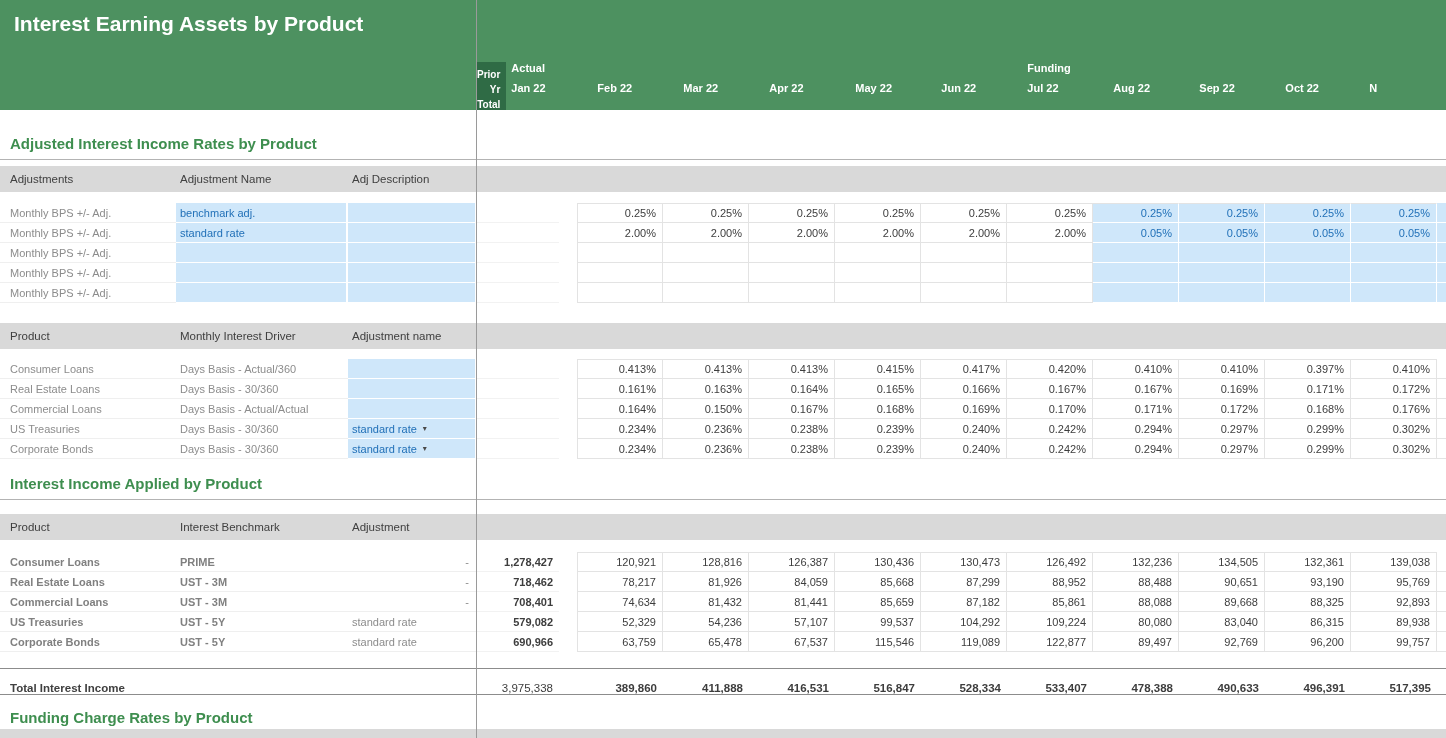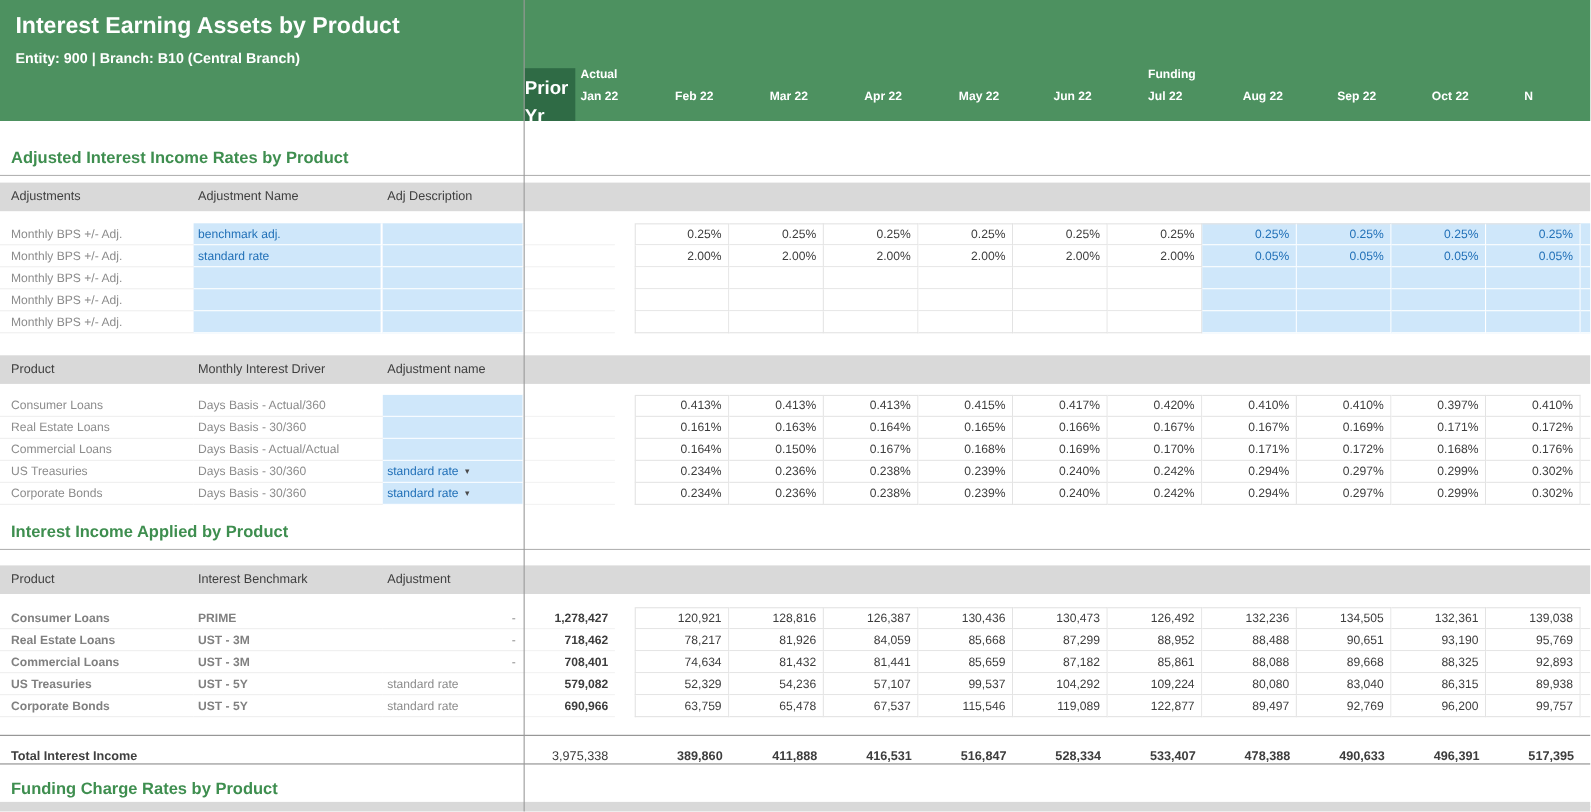--- a/index.html
+++ b/index.html
@@ -6,21 +6,21 @@
   html,body{background:#fff}
   body{font-family:"Liberation Sans","DejaVu Sans",sans-serif}
   .page{position:relative;width:1446px;height:738px;overflow:hidden;background:#fff;font-size:11px;color:#3d3d3d}
   .vline{position:absolute;left:476px;top:0;bottom:0;width:1px;background:#9a9a9a;z-index:30}
 
   
   .banner{position:relative;height:110px;background:var(--banner-green,#4d9160);color:#fff}
   .title{padding:12px 0 0 14px;font-size:21px;font-weight:bold}
   .subtitle{padding:9px 0 0 14px;font-size:13px;font-weight:bold}
   .colheads{position:absolute;left:477px;top:62px;bottom:0;right:0;display:flex}
-  .priorhead{width:82px;height:100%;background:var(--dark-green,#2f6b45);font-weight:bold;padding:5px 6px 0 0;line-height:1.5;font-size:17px}
+  .priorhead{width:82px;height:100%;background:var(--dark-green,#2f6b45);font-weight:bold;text-align:right;padding:5px 6px 0 0;line-height:1.5;font-size:10px}
   .headgap{width:18px}
   #month-headers{display:flex;flex:1}
   .mhead{width:86px;display:flex;flex-direction:column;padding:0 0 7px 5px;font-weight:bold;overflow:hidden}
   .mhead.clip{flex:1;padding-left:3px}
   .mgroup{height:16px;margin-bottom:4px;white-space:nowrap}
   .mlabel{height:13px;white-space:nowrap}
 
   
   .sechead{padding:25px 0 6px 10px;font-size:15px;font-weight:bold;color:var(--heading-green,#3e8e4f);border-bottom:1px solid #b3b3b3;line-height:18px}
   .sechead.s2{padding-top:16px}
@@ -64,21 +64,20 @@
 
   .bottomband{position:absolute;left:0;right:0;bottom:0;height:9px;background:#d9d9d9}
 </style>
 </head>
 <body>
 
 <div class="page">
 
   <header class="banner">
     <div class="title">Interest Earning Assets by Product</div>
-    <div class="subtitle">Entity: 900  |  Branch: B10 (Central Branch)</div>
     <div class="colheads">
       <div class="priorhead">
         <div>Prior Yr</div>
         <div>Total</div>
       </div>
       <div class="headgap"></div>
       <div id="month-headers">
           <div class="mhead">
             <div class="mgroup">Actual</div>
             <div class="mlabel">Jan 22</div>

